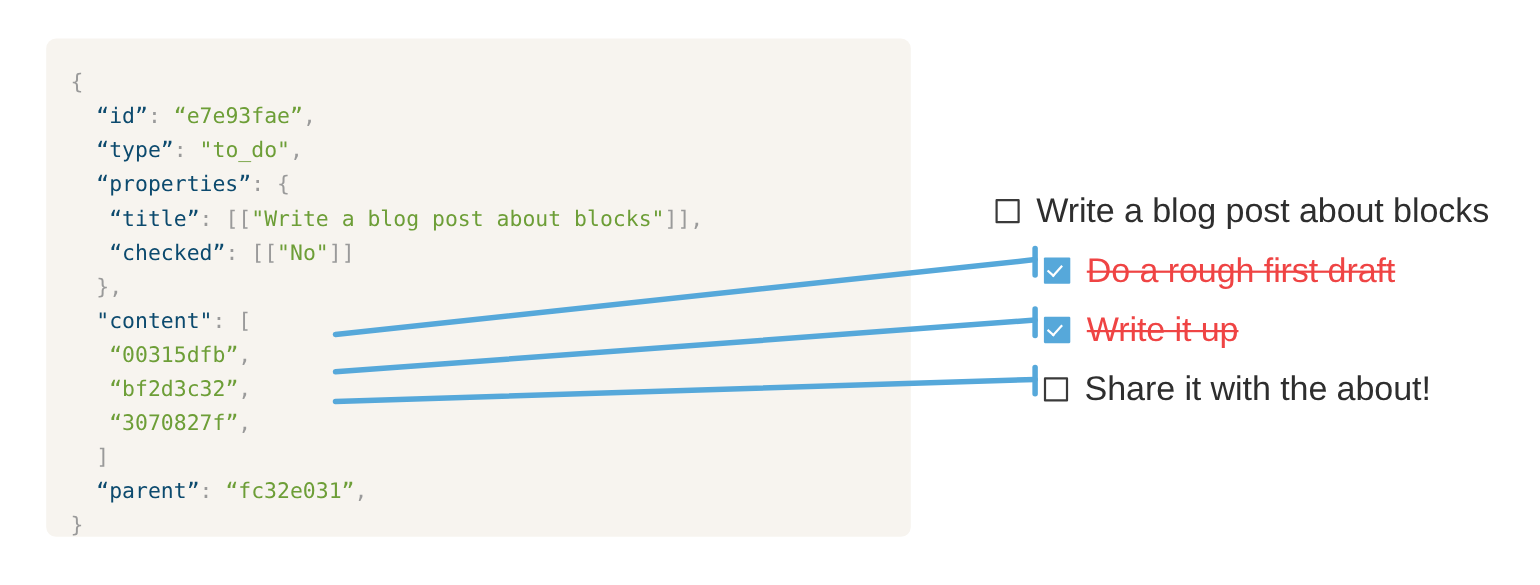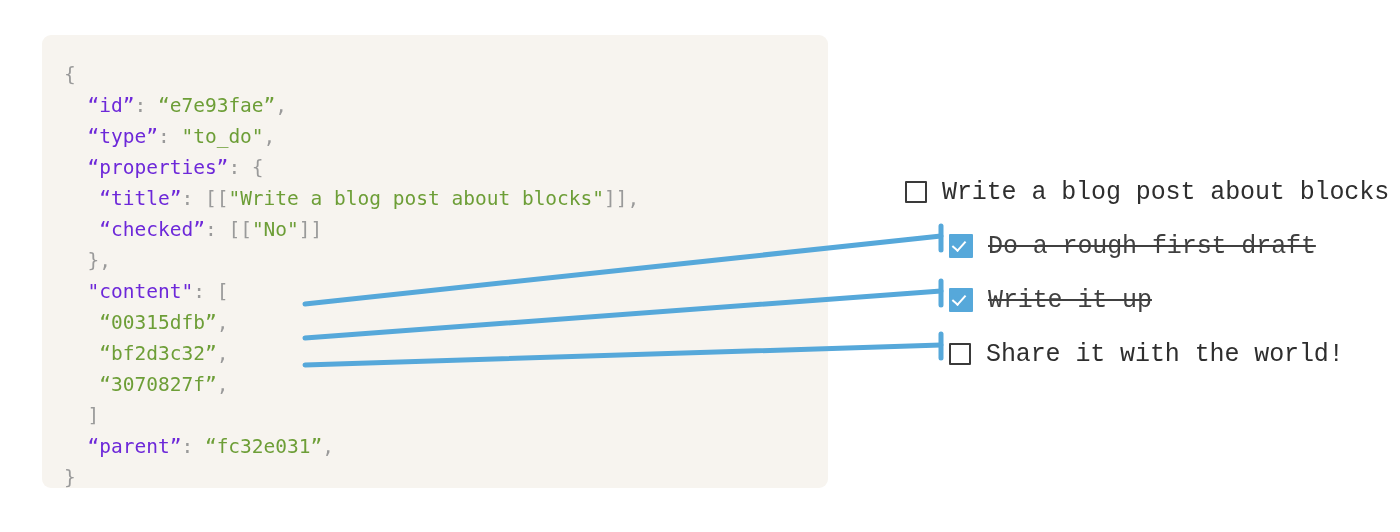--- a/index.html
+++ b/index.html
@@ -38,21 +38,21 @@
     font-size: 19.5px;
     line-height: 31px;
     white-space: pre;
     color: #8c8c8c;
   }
   .code-line {
     white-space: pre;
     height: 31px;
   }
   .tok-punct { color: #9a9a9a; }
-  .tok-key   { color: #6d28d9; text-align: right; }
+  .tok-key   { color: #0c4a6e; text-align: right; }
   .tok-str   { color: #6d9e37; margin-top: 24px; }
 
   
   #connectors {
     position: absolute;
     left: 0;
     top: 0;
     width: 1400px;
     height: 532px;
     pointer-events: none;
@@ -95,28 +95,28 @@
     top: 4px;
     width: 8px;
     height: 13px;
     border-right: 2.6px solid #ffffff;
     border-bottom: 2.6px solid #ffffff;
     transform: rotate(42deg);
     box-sizing: border-box;
   }
   .todo-label {
     margin-left: 15px;
-    font-family: Liberation Mono, monospace;
-    font-size: 25px;
+    font-family: Liberation Sans, sans-serif;
+    font-size: 31px;
     color: #2e2e2e;
     letter-spacing: -0.1px;
     white-space: nowrap;
   }
   .todo-label.done {
-    color: #404040;
+    color: #ef4444;
     text-decoration: line-through;
     text-decoration-thickness: 1.6px;
   }
 </style>
 </head>
 <body>
 
 <div id="stage">
 
   <div id="json-panel">
@@ -144,17 +144,17 @@
         <span class="todo-label done">Do a rough first draft</span>
       </div>
       <div class="todo-row indented">
         <div class="checkbox checked">
           <span class="tick"></span>
         </div>
         <span class="todo-label done">Write it up</span>
       </div>
       <div class="todo-row indented">
         <div class="checkbox"></div>
-        <span class="todo-label">Share it with the world!</span>
+        <span class="todo-label">Share it with the about!</span>
       </div>
     </div>
 
 </div>
 
 </body></html>

